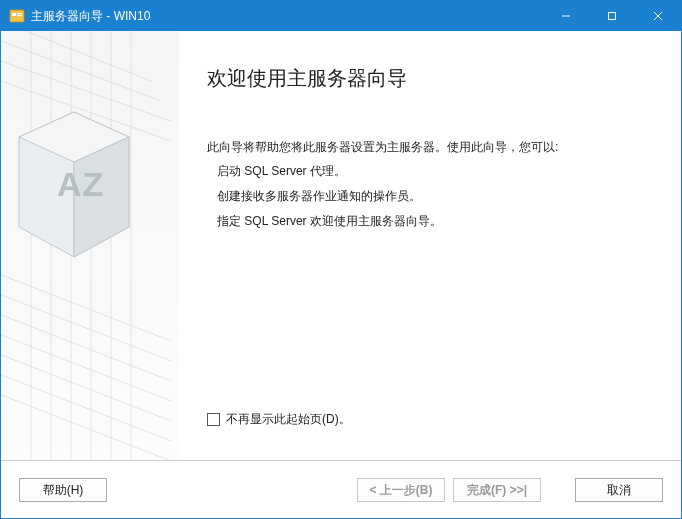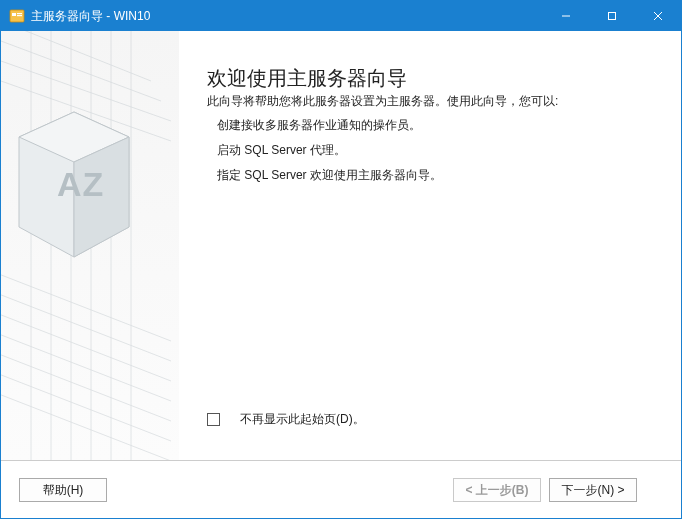--- a/index.html
+++ b/index.html
@@ -76,39 +76,40 @@
   }
   .main {
     flex:1;
     padding: 34px 30px 12px 28px;
     position:relative;
   }
   .heading {
     font-size: 20px;
     font-weight: 500;
     color:#222;
+    margin-bottom: 46px;
   }
   .intro {
     font-size: 12px;
     color:#222;
     line-height: 1.5;
   }
   .bul {
     font-size: 12px;
     color:#222;
     line-height: 1.6;
     margin: 6px 0 6px 10px;
   }
   .checkbox-row {
     position:absolute;
     left: 28px;
     bottom: 32px;
     display:flex;
     align-items:center;
-    gap:20px;
+    gap:6px;
     font-size:12px;
     color:#222;
   }
   .checkbox {
     width:13px; height:13px; border:1px solid #555; background:#fff;
   }
   .sep {
     height:1px; background:#ccc;
     margin: 0;
   }
@@ -200,32 +201,33 @@
         <line x1="65" y1="55" x2="65" y2="150" stroke="#c0c7cb" stroke-width="1"></line>
         <polygon points="65,55 120,30 120,120 65,150" fill="#d9dfe2" stroke="#c0c7cb" stroke-width="1"></polygon>
       </svg>
       <div class="az">AZ</div>
     </div>
   </div>
 
   <div class="main">
     <div class="heading">欢迎使用主服务器向导</div>
     <div class="intro">此向导将帮助您将此服务器设置为主服务器。使用此向导，您可以:</div>
+    <div class="bul">启动 SQL Server 代理。</div>
     <div class="bul">创建接收多服务器作业通知的操作员。</div>
-    <div class="bul">启动 SQL Server 代理。</div>
     <div class="bul">指定 SQL Server 欢迎使用主服务器向导。</div>
 
     <div class="checkbox-row">
       <span class="checkbox"></span>
       <span>不再显示此起始页(D)。</span>
     </div>
   </div>
 </div>
 
 <div class="sep"></div>
 
 <div class="btnbar">
   <div class="btn">帮助(H)</div>
   <div class="spacer"></div>
   <div class="btn disabled">&lt; 上一步(B)</div>
-  <div class="btn">下一步(N) &gt;</div>
+  <div class="btn disabled">完成(F) &gt;&gt;|</div>
   <div style="width:18px"></div>
+  <div class="btn">取消</div>
 </div>
 
 </body></html>

